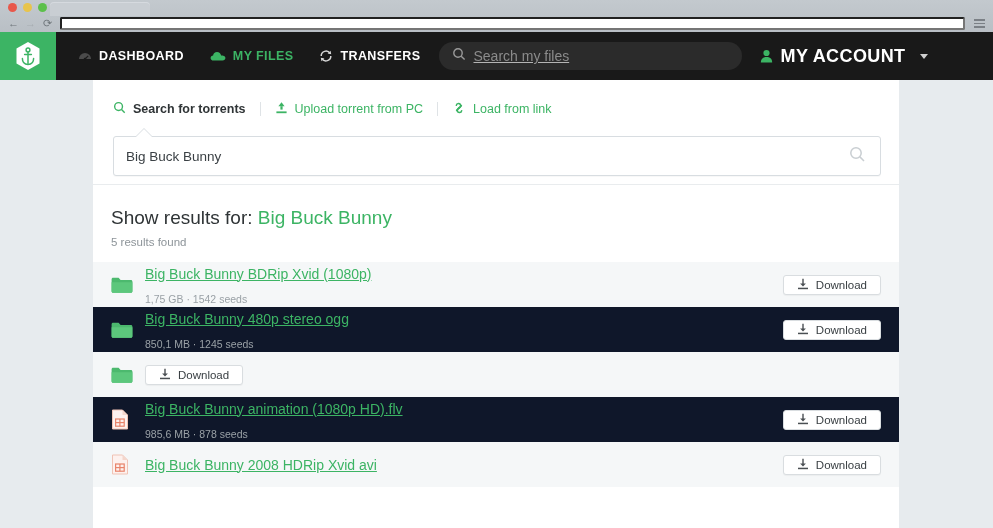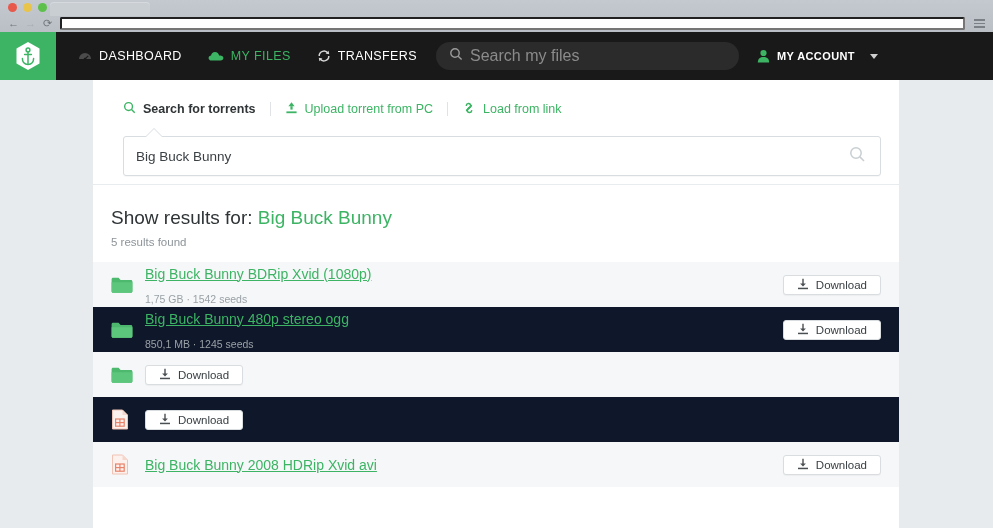--- a/index.html
+++ b/index.html
@@ -64,45 +64,46 @@
   .logo-tile {
     width: 56px; height: 48px;
     background: #3cb464;
     display: flex; align-items: center; justify-content: center;
     flex: 0 0 56px;
   }
   .nav-links { display: flex; align-items: center; margin-left: 9px; }
   .nav-link {
     display: flex; align-items: center; gap: 7px;
     padding: 0 13px; height: 48px;
-    color: #ffffff; font-size: 12.5px; font-weight: normal;
+    color: #ffffff; font-size: 12.5px; font-weight: bold;
     letter-spacing: 0.4px; text-decoration: none;
   }
   .nav-link.accent { color: #3cb464; justify-content: center; }
   .nav-ico { display: flex; align-items: center; }
 
   .hdr-search {
     position: relative;
     width: 303px; height: 28px; margin-left: 6px;
     background: #2b2b2b; border-radius: 14px;
     display: flex; align-items: center;
   }
   .hdr-search .mag { margin: 0 7px 0 13px; }
   .hdr-search input {
     background: transparent; border: none; outline: none;
-    color: #b4b4b4; font-size: 16px;
+    color: #b4b4b4; font-size: 14px;
     font-family: "Liberation Sans", sans-serif;
     width: 250px;
+    text-decoration: underline;
   }
   .hdr-search input::placeholder { color: #8b8b8b; }
 
   .account {
     display: flex; align-items: center; gap: 7px;
     margin-left: 18px; height: 48px;
-    color: #ffffff; font-size: 11px; font-weight: bold; letter-spacing: 0.4px;
+    color: #ffffff; font-size: 18px; font-weight: bold; letter-spacing: 0.4px;
   }
   .caret-down {
     width: 0; height: 0; margin-left: 8px;
     border-left: 4px solid transparent;
     border-right: 4px solid transparent;
     border-top: 5px solid #cfcfcf;
   }
 
   
   .page {
@@ -111,21 +112,21 @@
     background: #e7ebee;
   }
   .card {
     position: absolute; top: 0; left: 93px;
     width: 806px; height: 448px;
     background: #ffffff;
   }
 
   .search-panel {
     position: relative;
-    padding: 18px 18px 20px 30px;
+    padding: 18px 18px 20px 20px;
     background: #ffffff;
     border-bottom: 1px solid #e9ecee;
     height: 105px;
   }
   .tabs { display: flex; align-items: center; height: 22px; }
   .tab {
     display: flex; align-items: center; gap: 7px;
     font-size: 12.5px; color: #3cb464; text-decoration: none;
     padding-right: 14px;
   }
@@ -420,20 +421,24 @@
   <div class="row">
     <div class="row-icon">
               <svg width="18" height="21" viewBox="0 0 18 21">
                 <path d="M1.5 1 L11.5 1 L16.5 6 L16.5 20 L1.5 20 Z" fill="#fdf1ee" stroke="#f0c3b5" stroke-width="1"></path>
                 <path d="M11.5 1 L16.5 6 L11.5 6 Z" fill="#f4d6cc"></path>
                 <rect x="4.6" y="10" width="8.6" height="7.2" fill="none" stroke="#e8846b" stroke-width="1.2"></rect>
                 <line x1="4.6" y1="13.6" x2="13.2" y2="13.6" stroke="#e8846b" stroke-width="1.2"></line>
                 <line x1="8.9" y1="10" x2="8.9" y2="17.2" stroke="#e8846b" stroke-width="1.2"></line>
               </svg>
             </div>
+    <div class="row-text">
+      <div><a class="row-title" href="#">Big Buck Bunny animation (1080p HD).flv</a></div>
+      <div class="row-meta">985,6 MB · 878 seeds</div>
+    </div>
     <button class="dl-btn">
       <span>
         <svg width="12" height="12" viewBox="0 0 12 12">
           <line x1="6" y1="0.8" x2="6" y2="7" stroke="#4a4f53" stroke-width="1.4"></line>
           <polygon points="6,8.6 3.1,5.4 8.9,5.4" fill="#4a4f53"></polygon>
           <rect x="1" y="9.7" width="10" height="1.5" fill="#4a4f53"></rect>
         </svg>
       </span>
       <span>Download</span>
     </button>

